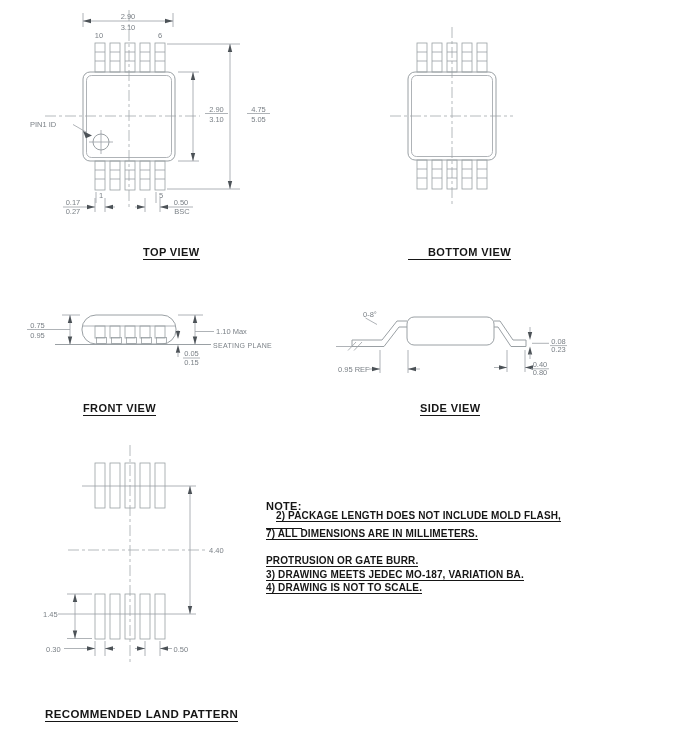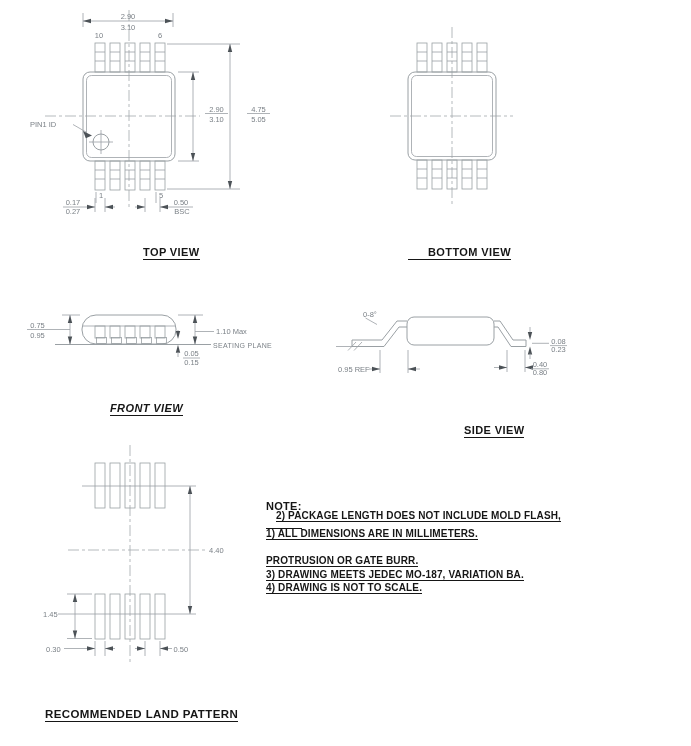--- a/index.html
+++ b/index.html
@@ -315,24 +315,24 @@
       <path class="ah" d="M145 648.5 l-8 -2.2 v4.4 Z"></path>
       <line x1="160" y1="648.5" x2="172" y2="648.5" class="tn"></line>
       <path class="ah" d="M160 648.5 l8 -2.2 v4.4 Z"></path>
       <text x="173.5" y="651.5" class="dt">0.50</text>
     </g>
   </g>
 </svg>
 
 <div class="vtitle" style="left:99px;top:246px;margin-left:44px;">TOP VIEW</div>
 <div class="vtitle" style="left:408px;top:246px;padding-left:20px;">BOTTOM VIEW</div>
-<div class="vtitle" style="left:110px;top:402px;font-style:italic;">FRONT VIEW</div>
-<div class="vtitle" style="left:420px;top:424px;margin-left:44px;">SIDE VIEW</div>
+<div class="vtitle" style="left:83px;top:402px;">FRONT VIEW</div>
+<div class="vtitle" style="left:420px;top:402px;">SIDE VIEW</div>
 <div class="vtitle ltitle" style="left:45px;top:708px;">RECOMMENDED LAND PATTERN</div>
 
 <div class="nhead" style="left:266px;top:500px;">NOTE:</div>
-<div class="nline" style="left:266px;top:528px;">1) ALL DIMENSIONS ARE IN MILLIMETERS.</div>
+<div class="nline" style="left:266px;top:528px;">7) ALL DIMENSIONS ARE IN MILLIMETERS.</div>
 <div class="nline" style="left:266px;top:510px;margin-left:10px;">2) PACKAGE LENGTH DOES NOT INCLUDE MOLD FLASH,</div>
 <div class="nline" style="left:266px;top:555px;">PROTRUSION OR GATE BURR.</div>
 <div class="nline" style="left:266px;top:568.5px;">3) DRAWING MEETS JEDEC MO-187, VARIATION BA.</div>
 <div class="nline" style="left:266px;top:582px;">4) DRAWING IS NOT TO SCALE.</div>
 
 </div>
 
 </body></html>

